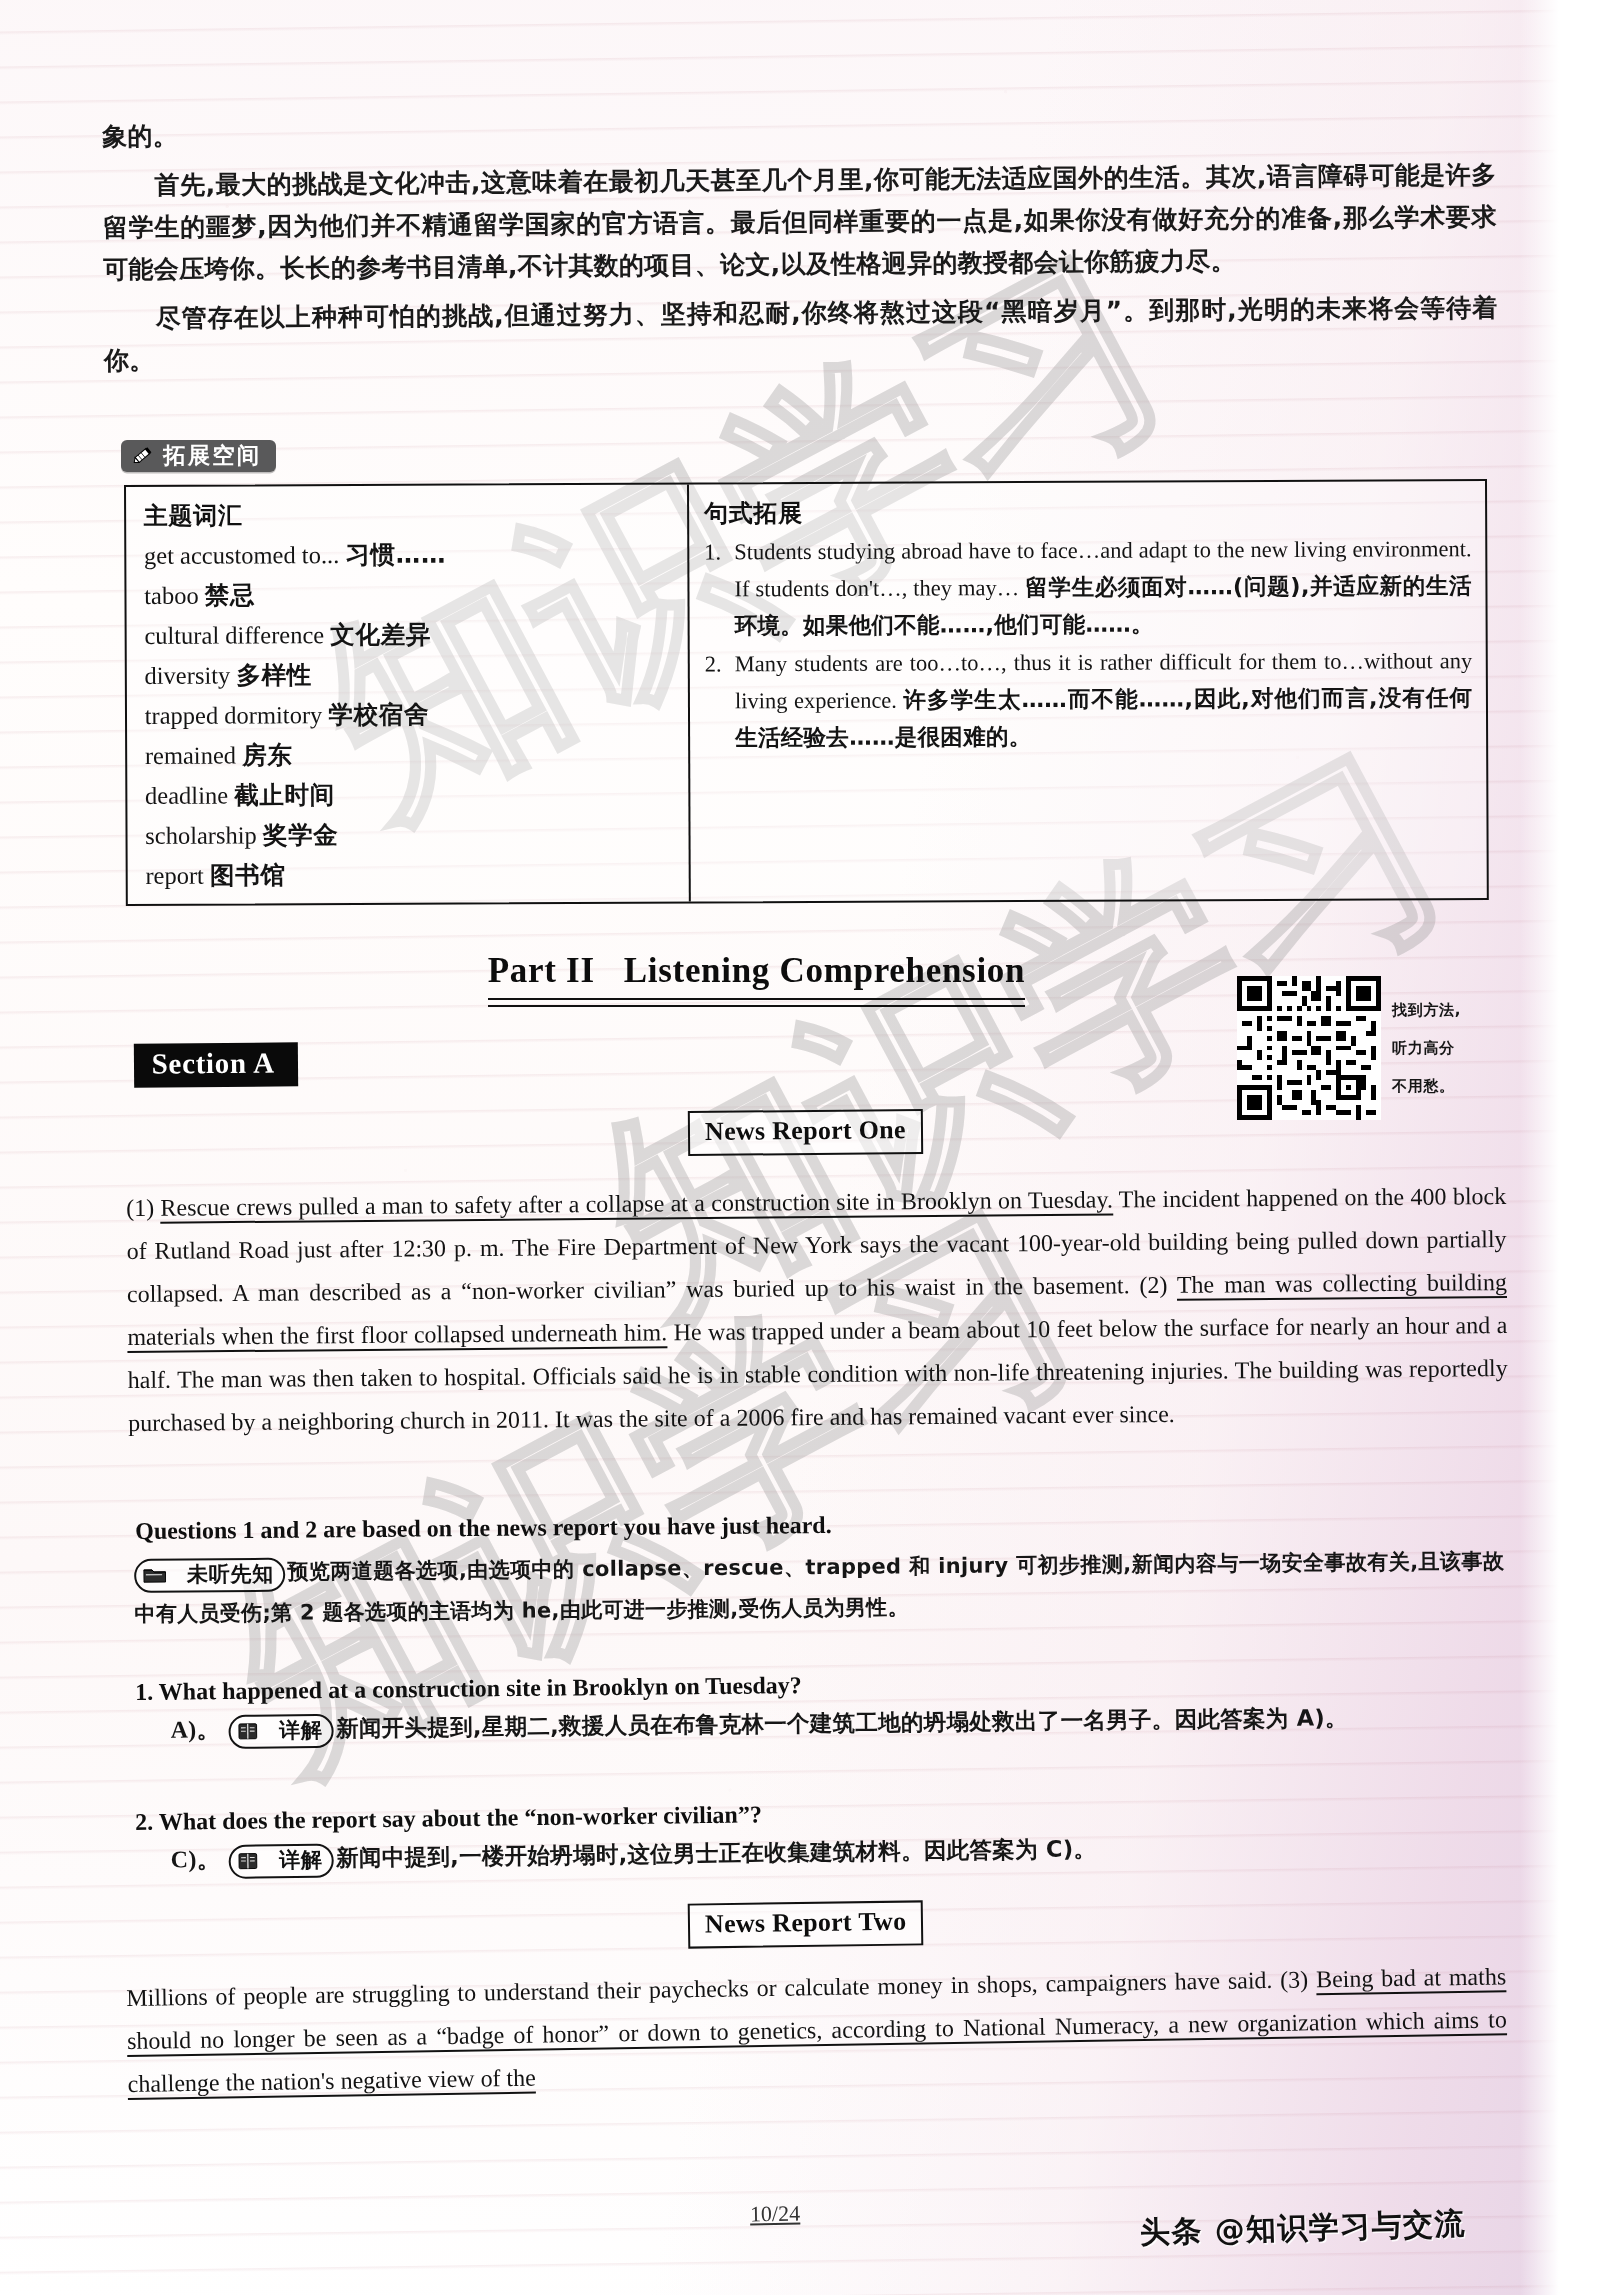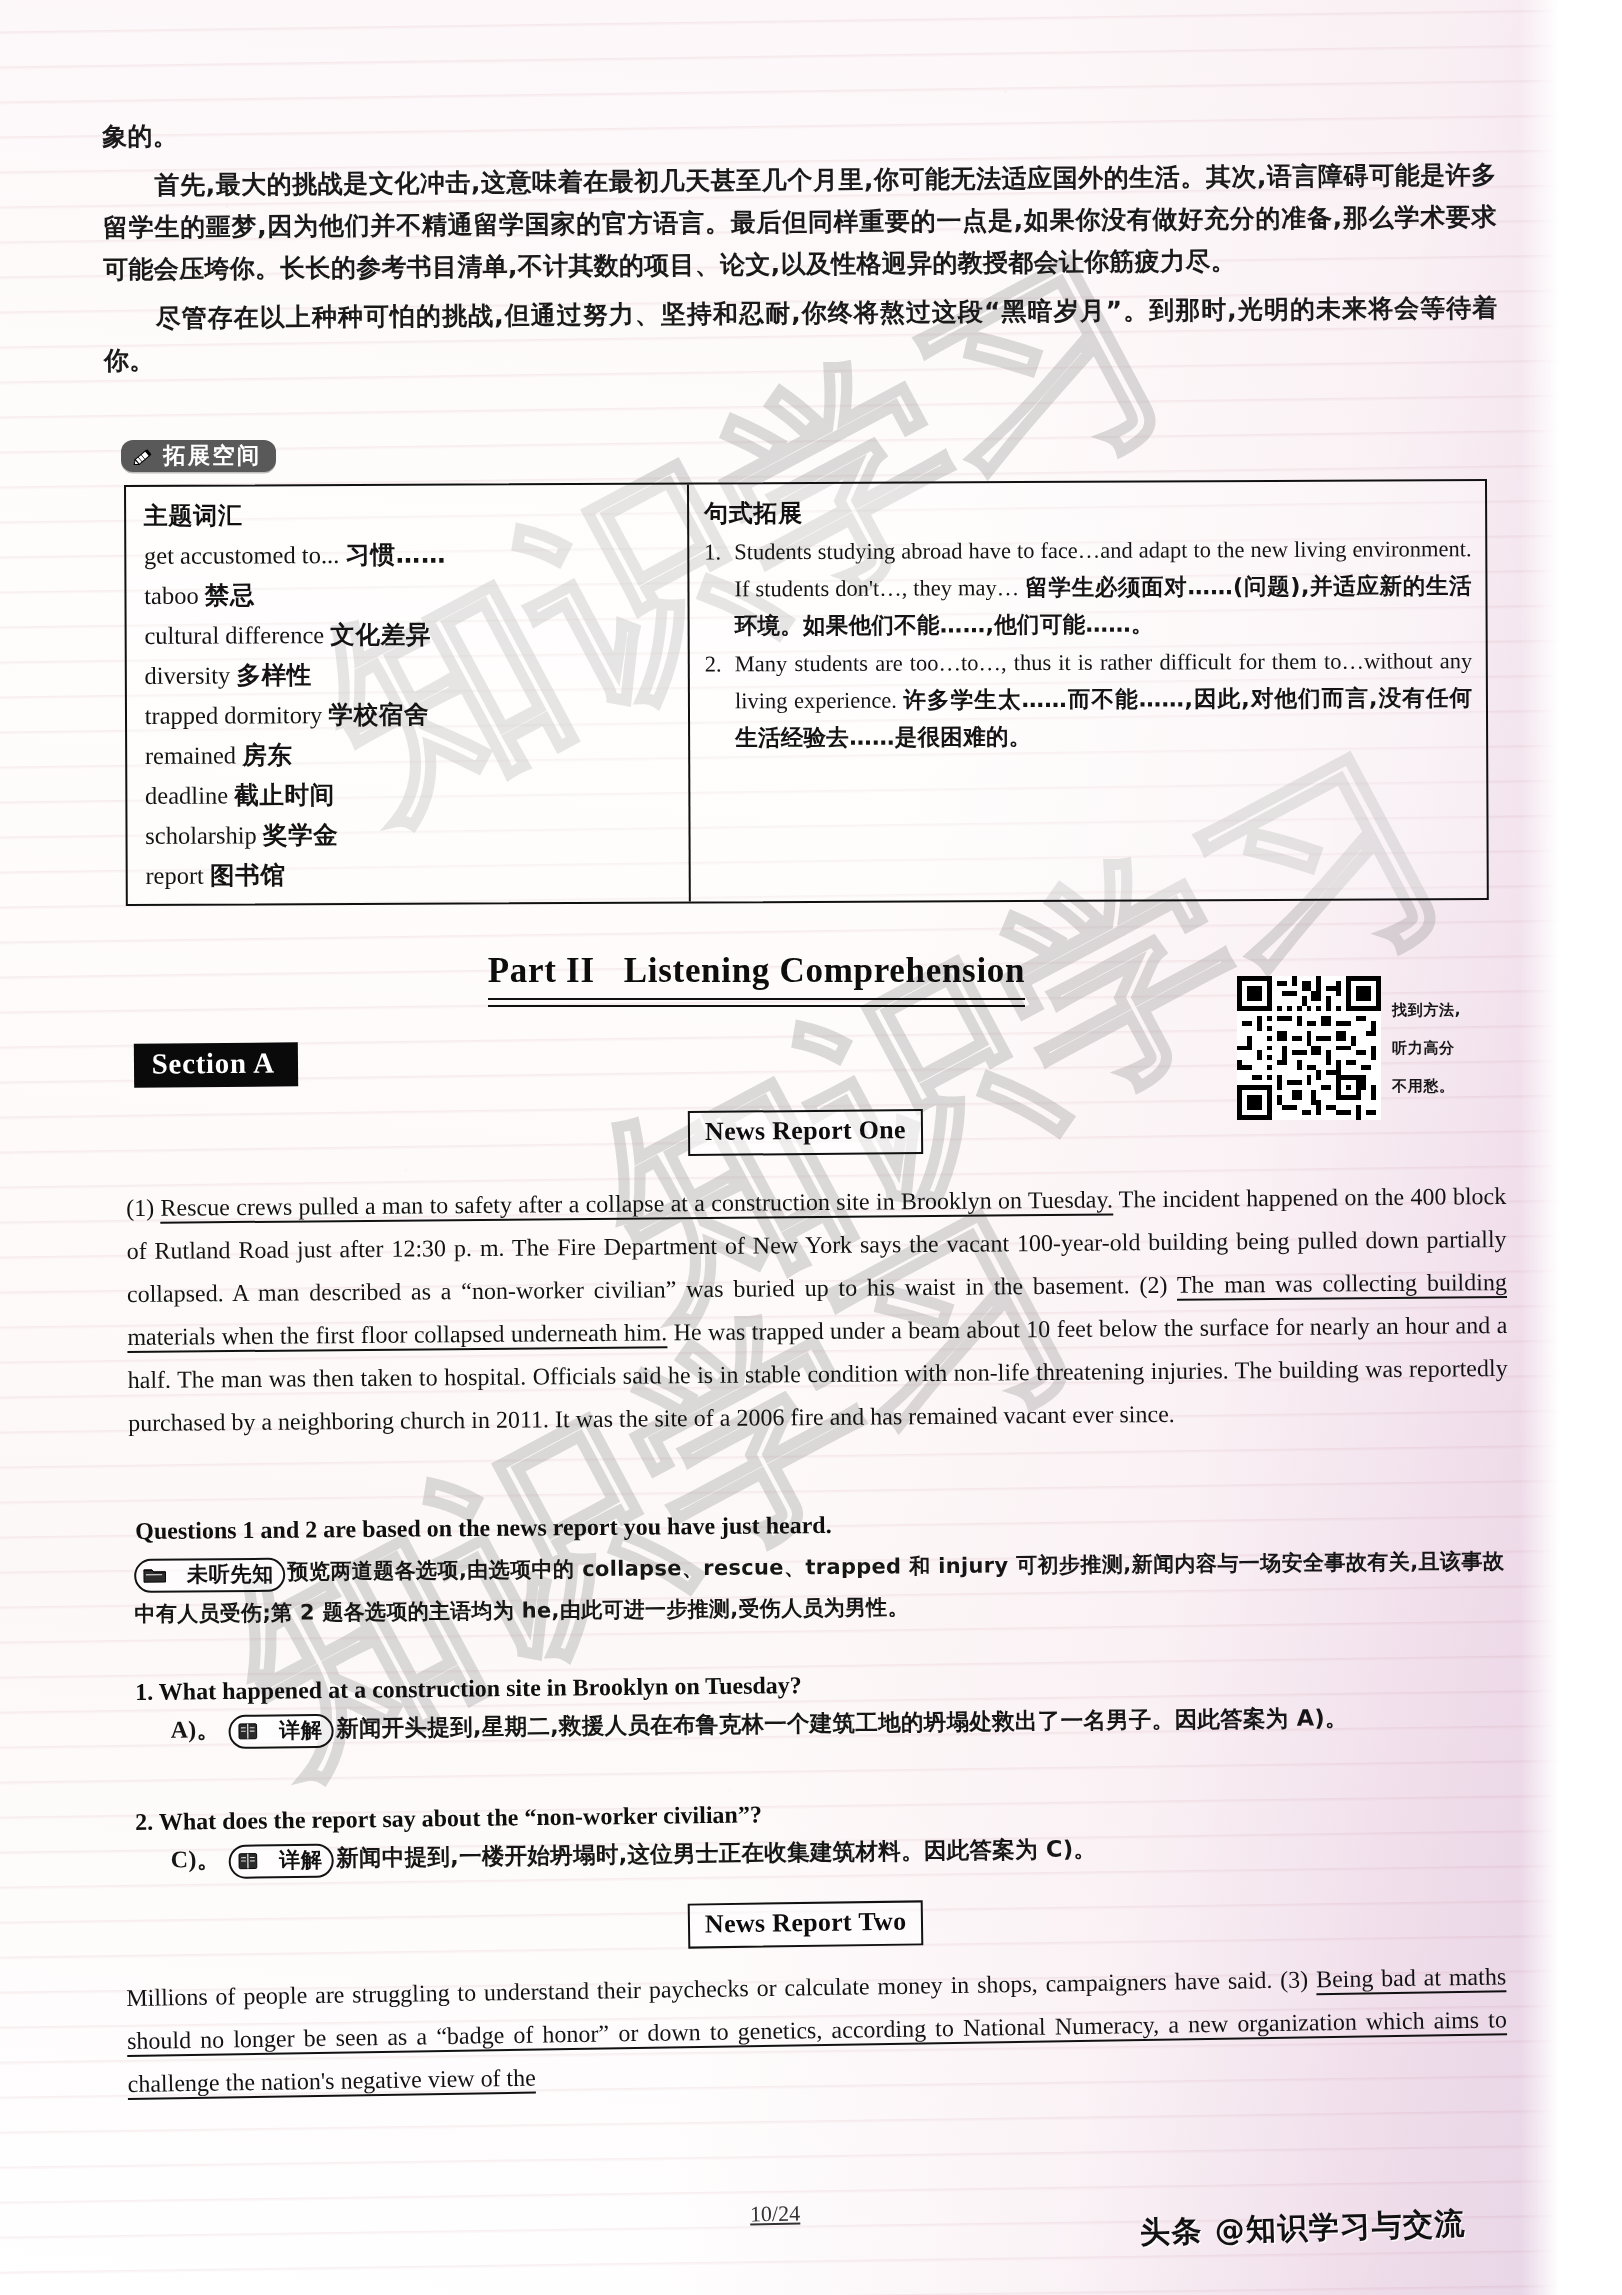--- a/index.html
+++ b/index.html
@@ -101,23 +101,23 @@
     font-weight: 700;
     letter-spacing: 0.3px;
   }
   #cn-top p.indent { text-indent: 52px; }
   
   #cn-top { transform: rotate(-0.45deg); transform-origin: 0 0; }
 
   
   #tz-badge {
     left: 121px; top: 440px;
-    display: flex; align-items: flex-end; gap: 6.8px;
+    display: flex; align-items: flex-start; gap: 6.8px;
     background: #59595a;
-    border-radius: 12px;
+    border-radius: 6px;
     padding: 4.1px 15px 5.5px 9.5px;
     box-shadow: 0 1.4px 0 rgba(0,0,0,.25);
   }
   #tz-badge .lbl {
     color: #ffffff;
     font-size: 22.5px;
     line-height: 1;
     font-family: "DejaVu Sans", "Liberation Sans", sans-serif;
     font-weight: 700;
     letter-spacing: 2px;

